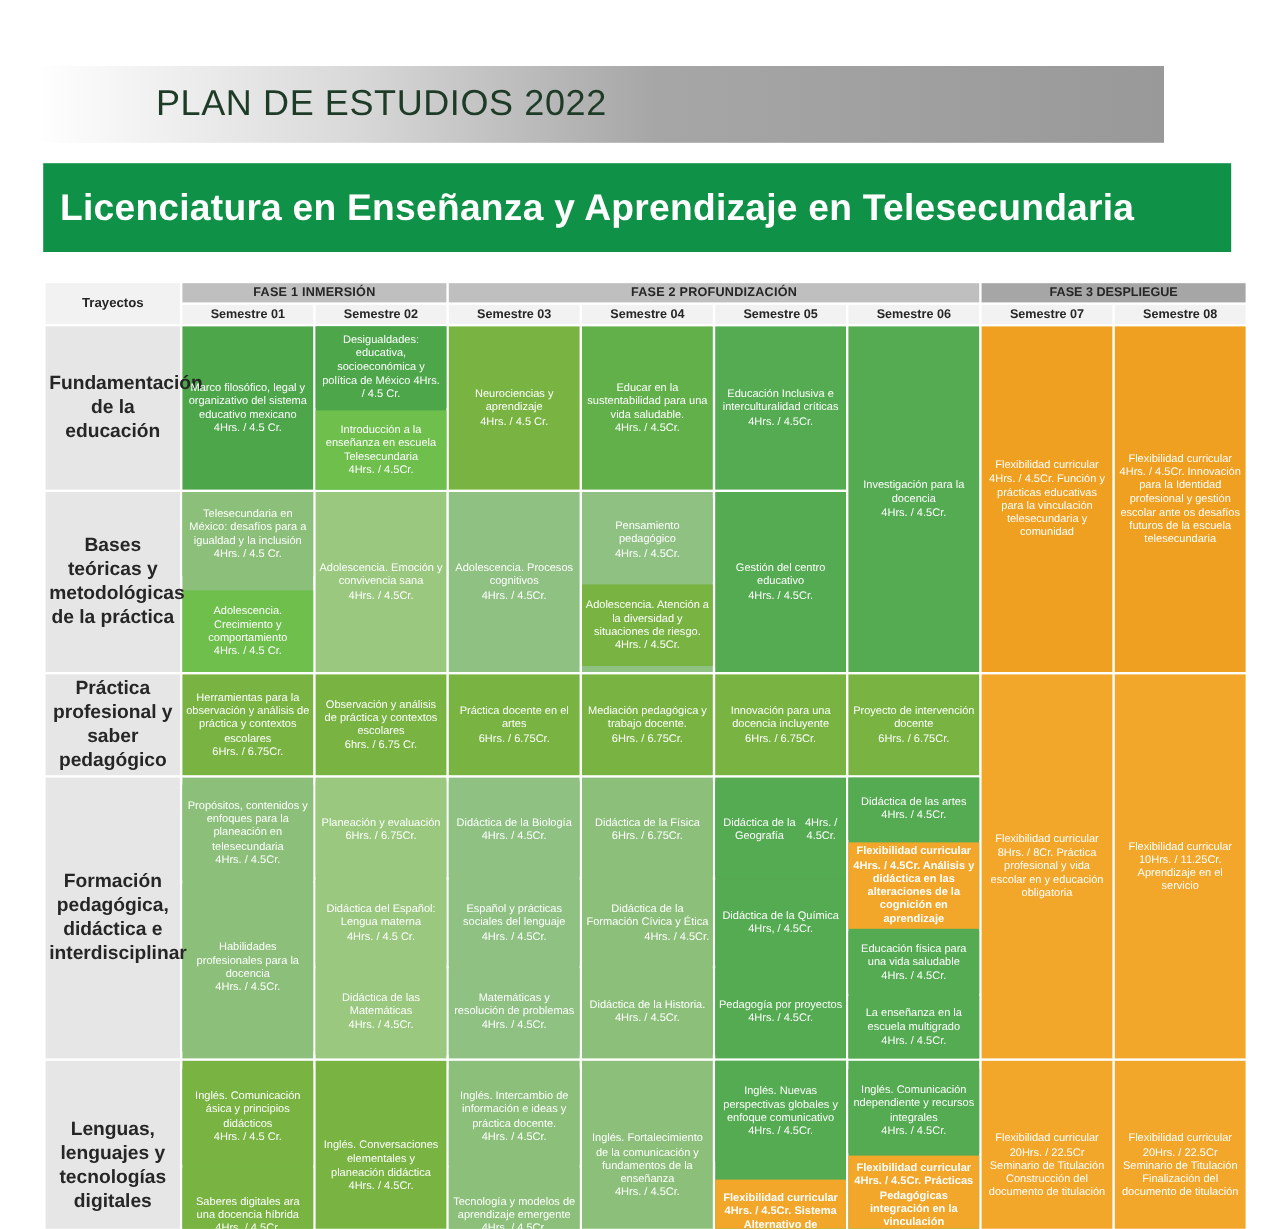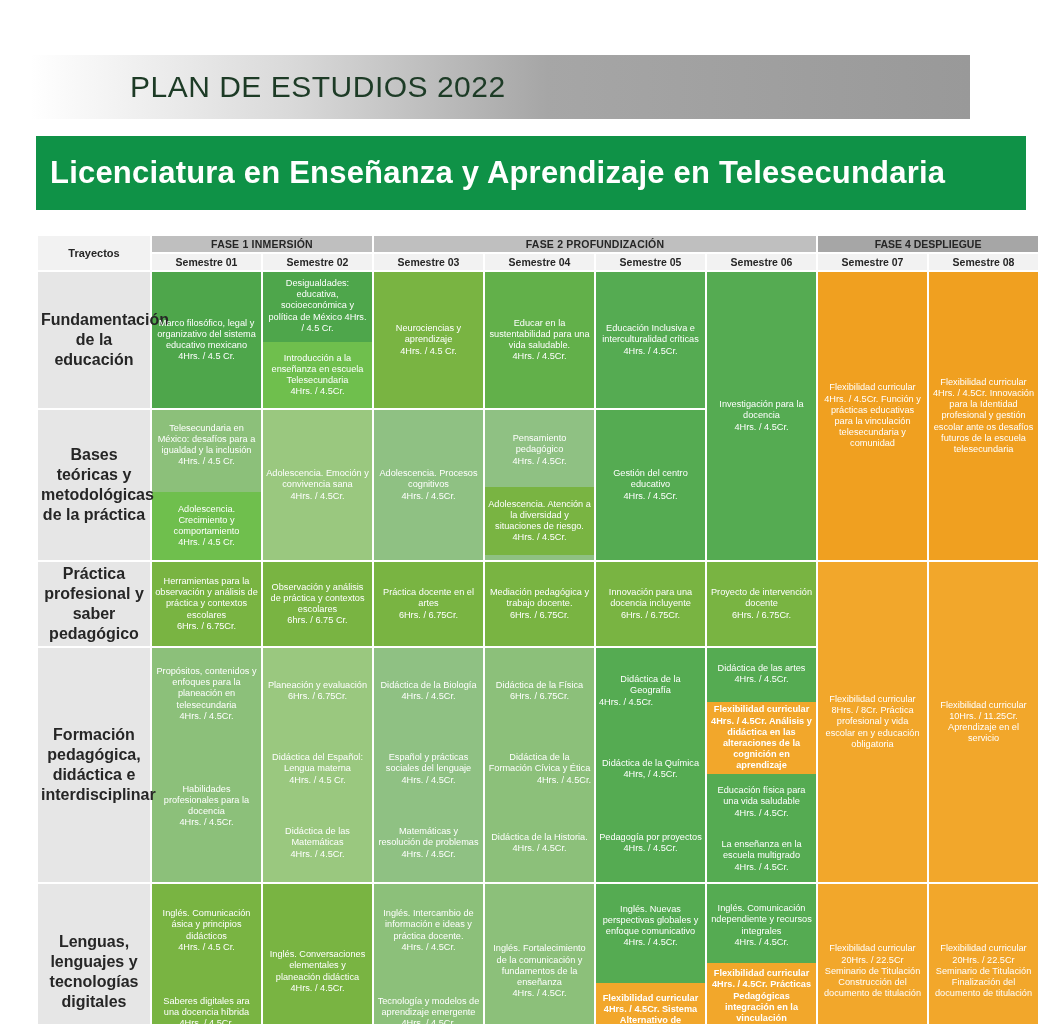--- a/index.html
+++ b/index.html
@@ -80,21 +80,21 @@
           <col style="width:109px">
         <col style="width:109px">
           <col style="width:109px">
       </colgroup>
 
       <tbody>
           <tr>
         <td class="corner" rowspan="2">Trayectos</td>
         <td class="hdr-gray" colspan="2">FASE 1 INMERSIÓN</td>
         <td class="hdr-gray" colspan="4">FASE 2 PROFUNDIZACIÓN</td>
-        <td class="hdr-gray-dark" colspan="2">FASE 4 DESPLIEGUE</td>
+        <td class="hdr-gray-dark" colspan="2">FASE 3 DESPLIEGUE</td>
       </tr>
 
       <tr>
         <td class="hdr-sem">Semestre 01</td>
         <td class="hdr-sem">Semestre 02</td>
         <td class="hdr-sem">Semestre 03</td>
         <td class="hdr-sem">Semestre 04</td>
         <td class="hdr-sem">Semestre 05</td>
         <td class="hdr-sem">Semestre 06</td>
         <td class="hdr-sem">Semestre 07</td>
@@ -278,21 +278,21 @@
             <span class="stack">Didáctica de la Formación Cívica y Ética</span>
             <span class="sub">4Hrs. / 4.5Cr.</span>
           </div>
           <div class="cell c-green-soft pad" style="height:64px;margin-top:2px;display:flex;align-items:center;justify-content:center;flex-direction:column">
             <span class="stack">Didáctica de la Historia.</span>
             <span class="sub">4Hrs. / 4.5Cr.</span>
           </div>
         </td>
 
         <td class="c-green-emer" style="padding:0">
-          <div class="cell c-green-emer pad" style="height:72px;display:flex;align-items:flex-start;justify-content:center;flex-direction:column">
+          <div class="cell c-green-emer pad" style="height:72px;display:flex;align-items:center;justify-content:center;flex-direction:row">
             <span class="stack">Didáctica de la Geografía</span>
             <span class="sub">4Hrs. / 4.5Cr.</span>
           </div>
           <div class="cell c-green-emer pad" style="height:64px;margin-top:2px;display:flex;align-items:center;justify-content:center;flex-direction:column">
             <span class="stack">Didáctica de la Química</span>
             <span class="sub">4Hrs, / 4.5Cr.</span>
           </div>
           <div class="cell c-green-emer pad" style="height:64px;margin-top:2px;display:flex;align-items:center;justify-content:center;flex-direction:column">
             <span class="stack">Pedagogía por proyectos</span>
             <span class="sub">4Hrs. / 4.5Cr.</span>

